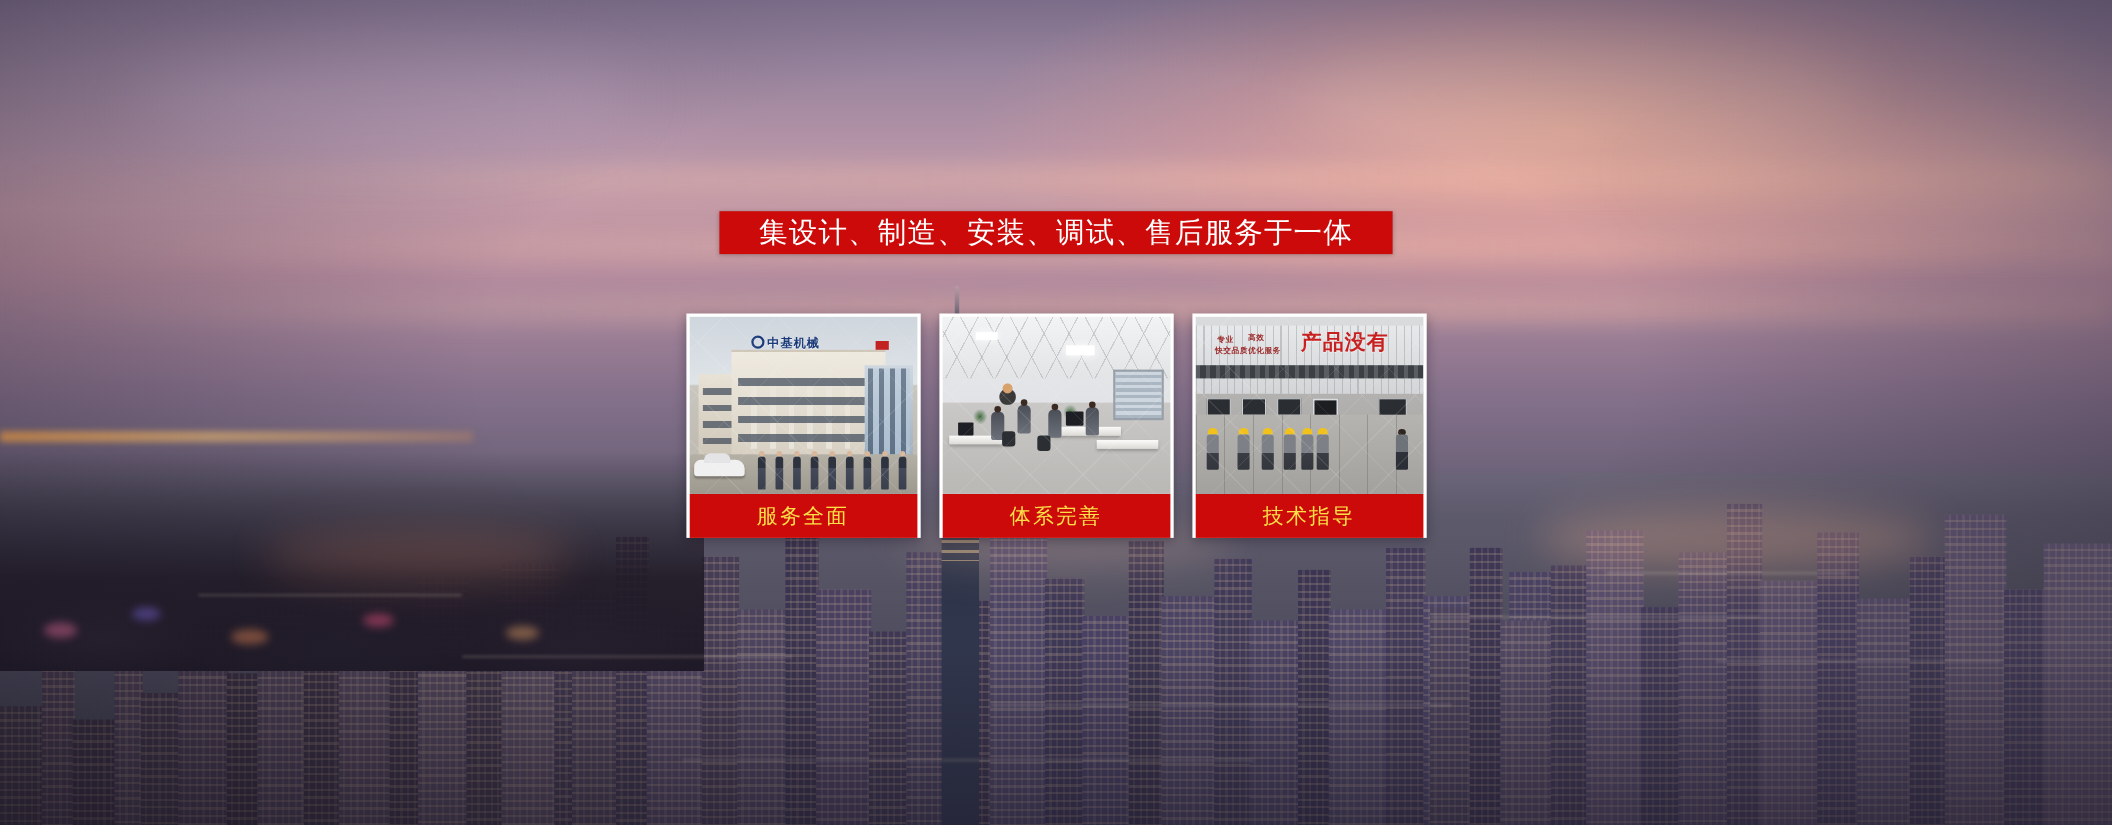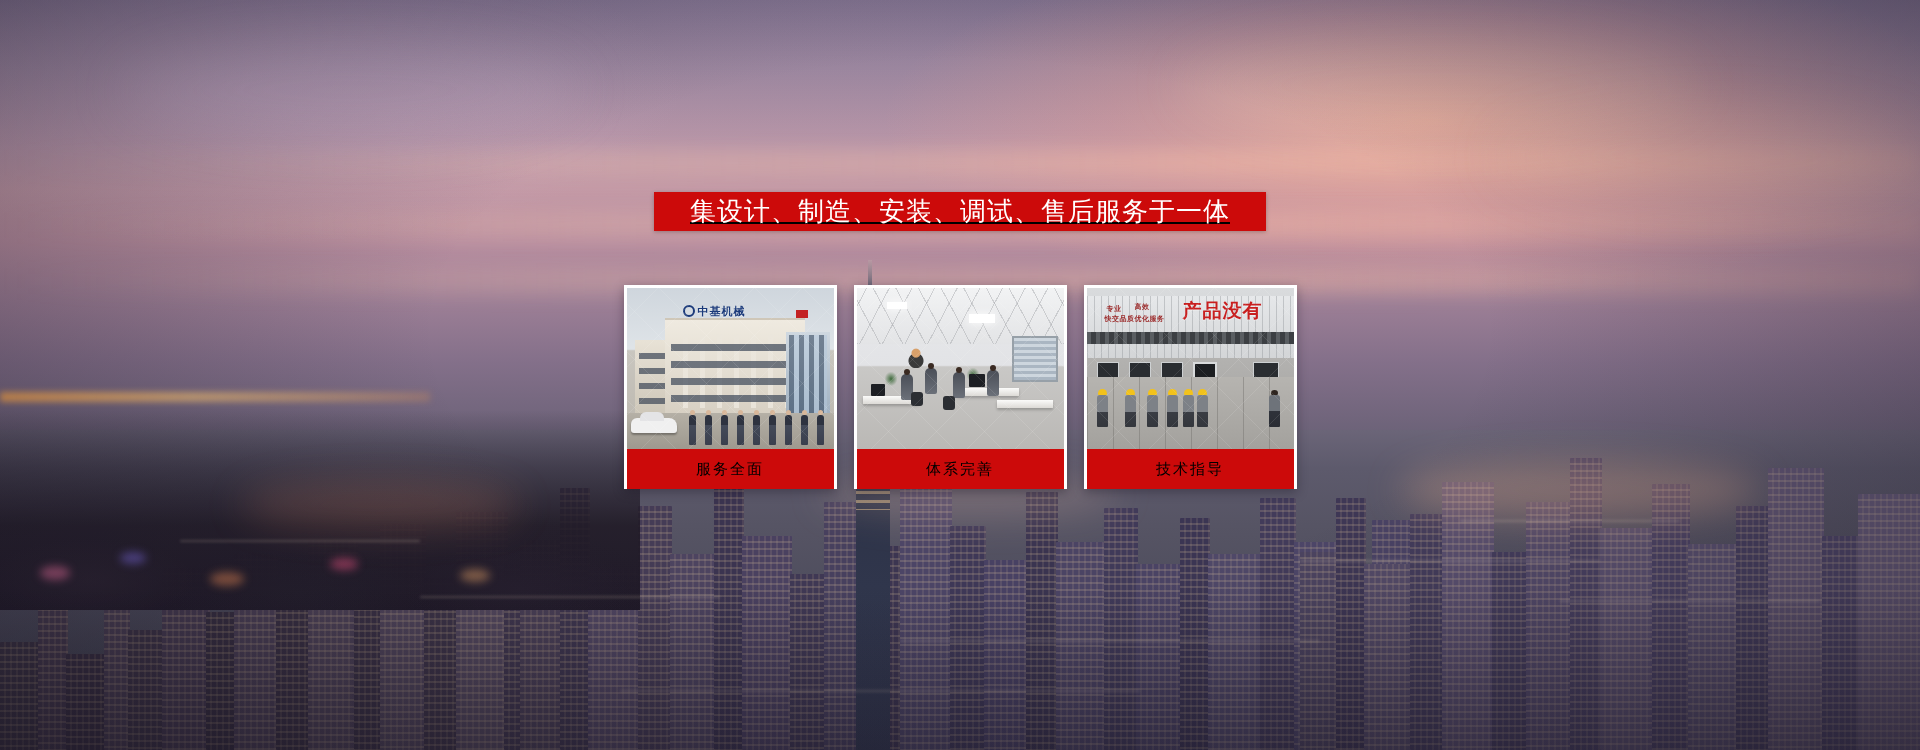--- a/index.html
+++ b/index.html
@@ -99,21 +99,21 @@
     position:absolute; top:97px; left:0; width:1920px;
     text-align:center;
     font-size:73px; line-height:96px; font-weight:bold;
     color:#ffffff; letter-spacing:2px;
     text-shadow:3px 4px 5px rgba(40,25,45,.55), 0 1px 0 rgba(255,255,255,.25);
     white-space:nowrap;
   }
 
   .subtitle-wrap {
     position:absolute; top:192px; left:0; width:1920px;
-    display:flex; justify-content:center;text-decoration:underline;
+    display:flex; justify-content:center;
   }
   .subtitle {
     background:#cc0a0a;
     color:#ffffff;
     font-size:26px; line-height:39px; font-weight:normal;
     padding:0 36px; height:39px;
     letter-spacing:1px; white-space:nowrap;
     box-shadow:0 1px 4px rgba(0,0,0,.25);
   }
 
@@ -132,23 +132,23 @@
     background:#8e8e94;
   }
   .card-photo .watermark {
     position:absolute; inset:0;
     background-image:
       repeating-linear-gradient(45deg, rgba(255,255,255,.10) 0 1px, rgba(255,255,255,0) 1px 34px),
       repeating-linear-gradient(-45deg, rgba(255,255,255,.10) 0 1px, rgba(255,255,255,0) 1px 34px);
     pointer-events:none;
   }
   .card-label {
-    height:40px; background:#cc0a0a; color:#000000;
+    height:40px; background:#cc0a0a; color:#fde047;
     display:flex; align-items:center; justify-content:center;
-    font-size:15px; letter-spacing:2px; white-space:nowrap;
+    font-size:19px; letter-spacing:2px; white-space:nowrap;
   }
 
   
   .ph1 { background:linear-gradient(180deg,#cfd6dd 0%, #dfe4e8 38%, #c9c6bf 39%, #b9b4ab 100%); }
   .ph1 .b-main {
     position:absolute; left:38px; top:30px; width:140px; height:98px;
     background:linear-gradient(180deg,#efeae0 0%, #e3ddd1 55%, #d6cfc2 100%);
     border-top:2px solid #cfc7b8;
   }
   .ph1 .b-main::after {

